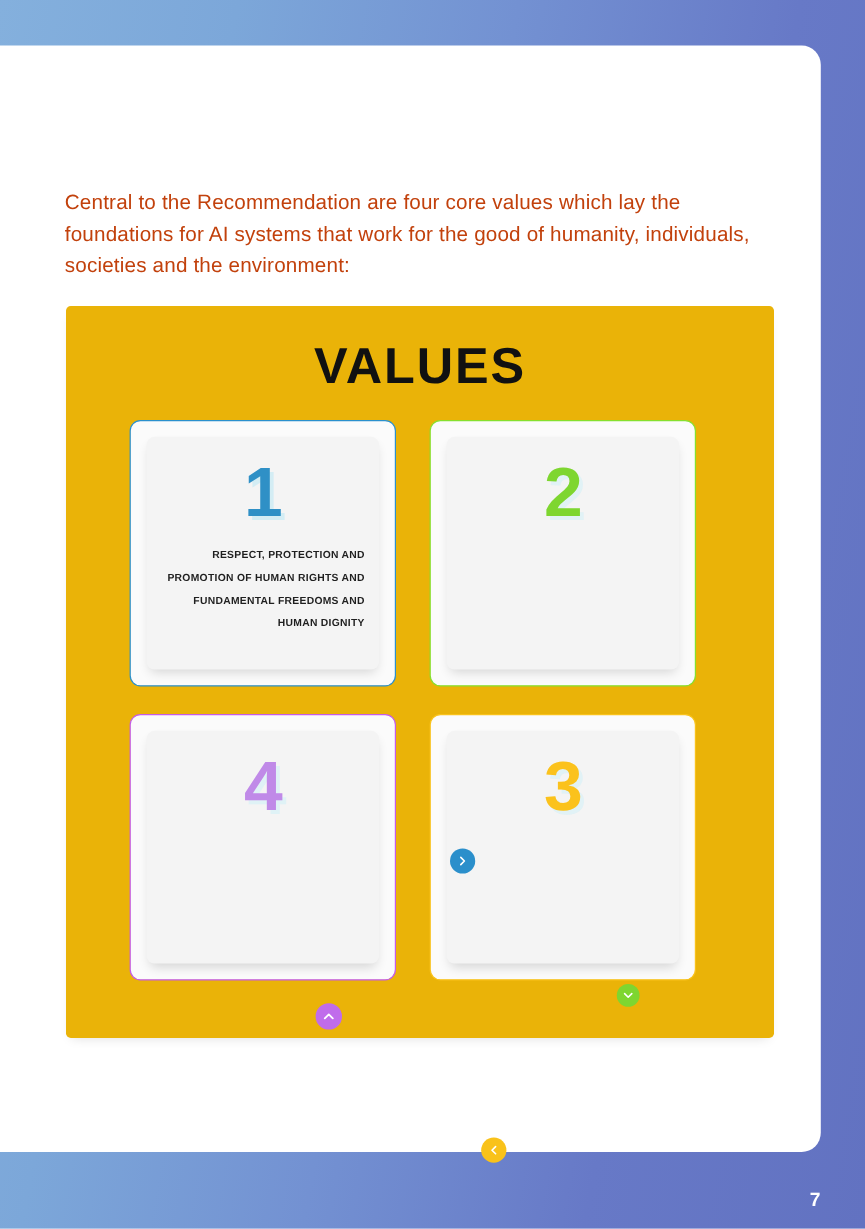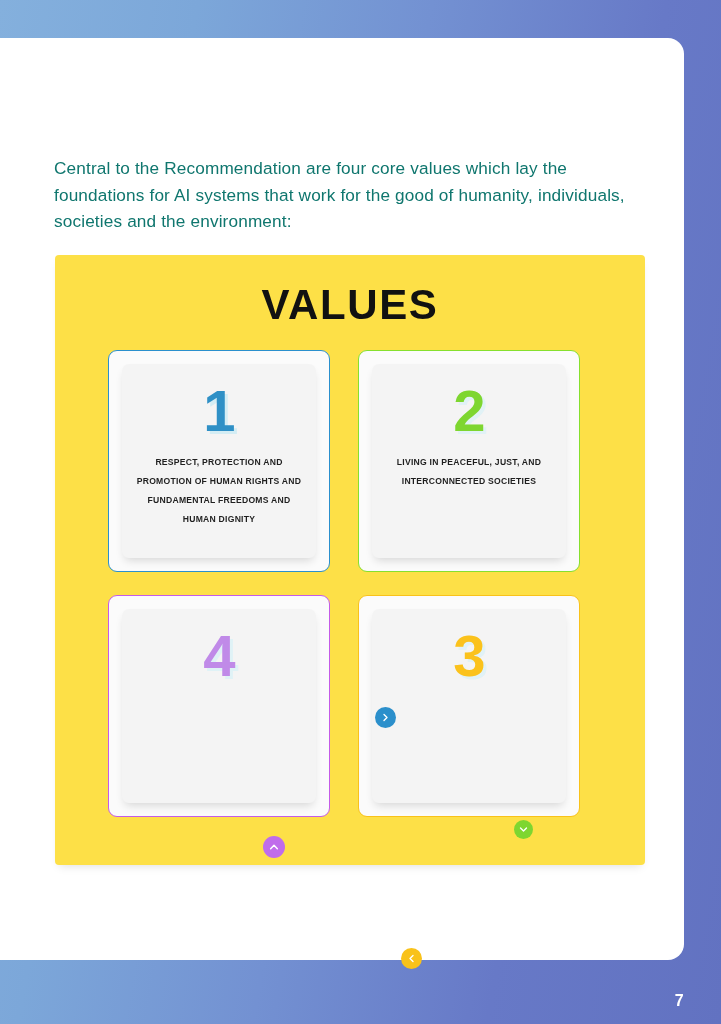--- a/index.html
+++ b/index.html
@@ -37,30 +37,30 @@
     letter-spacing:.3px;
   }
 
   
   .intro{
     position:absolute;
     left:54px; top:155px;
     width:596px;
     font-size:17.2px;
     line-height:26.5px;
-    color:#0f766e;
+    color:#c2410c;
     letter-spacing:.15px;
   }
 
   
   .infographic{
     position:absolute;
     left:55px; top:255px;
     width:590px; height:610px;
-    background:#fde047;
+    background:#eab308;
     border-radius:4px;
     box-shadow:0 5px 9px -4px rgba(0,0,0,.13);
   }
 
   .values-heading{
     position:absolute;
     left:0; right:0; top:26px;
     text-align:center;
     font-size:42px;
     font-weight:bold;
@@ -103,21 +103,21 @@
     line-height:62px;
     letter-spacing:-1px;
   }
   .card-label{
     margin-top:11px;
     font-size:8.6px;
     font-weight:bold;
     line-height:19px;
     letter-spacing:.25px;
     color:#1f1f1f;
-    text-align:center;
+    text-align:right;
     text-transform:uppercase;
     padding:0 12px;
   }
 
   
   .card-1{ border-color:#2b90cd; }
   .card-1 .card-number{ color:#2f90c6; text-shadow:3px 3px 0 rgba(186,232,244,.55); }
   .card-2{ border-color:#86e02e; }
   .card-2 .card-number{ color:#7ed630; text-shadow:3px 3px 0 rgba(205,240,248,.5); }
   .card-3{ border-color:#f9c21a; }
@@ -176,21 +176,20 @@
     <div class="value-card card-1">
       <div class="card-inner">
         <div class="card-number">1</div>
         <div class="card-label">RESPECT, PROTECTION AND PROMOTION OF HUMAN RIGHTS AND FUNDAMENTAL FREEDOMS AND HUMAN DIGNITY</div>
       </div>
     </div>
 
     <div class="value-card card-2">
       <div class="card-inner">
         <div class="card-number">2</div>
-        <div class="card-label">LIVING IN PEACEFUL, JUST, AND INTERCONNECTED SOCIETIES</div>
       </div>
     </div>
 
     <div class="value-card card-4">
       <div class="card-inner">
         <div class="card-number">4</div>
       </div>
     </div>
 
     <div class="value-card card-3">

